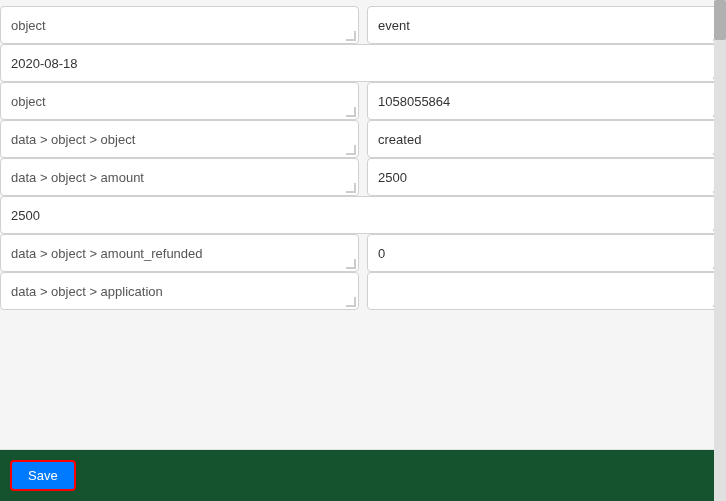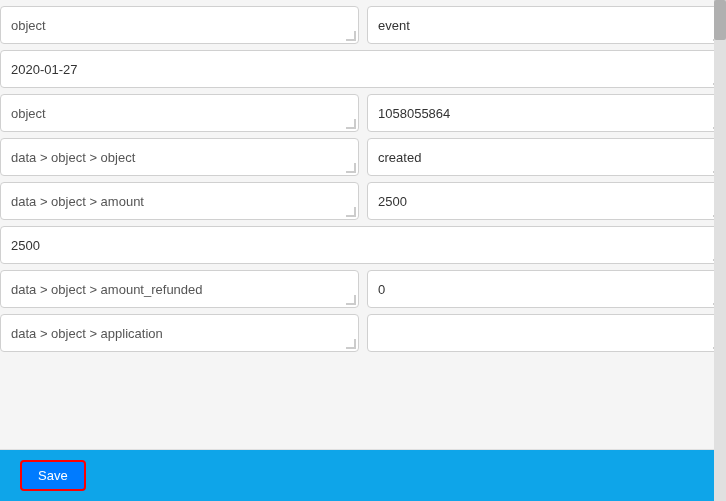--- a/index.html
+++ b/index.html
@@ -40,21 +40,20 @@
       height: 40px;
       background: #b0b0b0;
       position: absolute;
       top: 0;
       border-radius: 2px;
     }
 
     .row {
       display: flex;
       align-items: stretch;
-      margin-bottom: 6px;
       gap: 8px;
     }
 
     .field-left, .field-right {
       flex: 1;
       background: #fff;
       border: 1px solid #d0d0d0;
       border-radius: 4px;
       padding: 8px 10px;
       min-height: 38px;
@@ -88,22 +87,22 @@
       height: 8px;
       border-right: 2px solid #ccc;
       border-bottom: 2px solid #ccc;
     }
 
     .bottom-bar {
       position: absolute;
       bottom: 0;
       left: 0;
       right: 0;
-      padding: 10px 20px;
-      background: #0ea5e9;
+      padding: 10px 10px;
+      background: #14532d;
       border-top: 1px solid #e0e0e0;
       text-decoration: underline;
     }
 
     .save-button {
       background: #007bff;
       color: #fff;
       border: 2px solid #ff0000;
       border-radius: 4px;
       padding: 6px 16px;
@@ -154,21 +153,21 @@
 <body>
 
 <div class="container">
   <div class="rows-wrapper">
     <div id="rows-container">
         <div class="row">
           <div class="field-left">object</div>
           <div class="field-right normal">event</div>
         </div>
         <div class="row">
-          <div class="field-right normal">2020-01-27</div>
+          <div class="field-right normal">2020-08-18</div>
         </div>
         <div class="row">
           <div class="field-left">object</div>
           <div class="field-right normal">1058055864</div>
         </div>
         <div class="row">
           <div class="field-left">data &gt; object &gt; object</div>
           <div class="field-right normal">created</div>
         </div>
         <div class="row">

